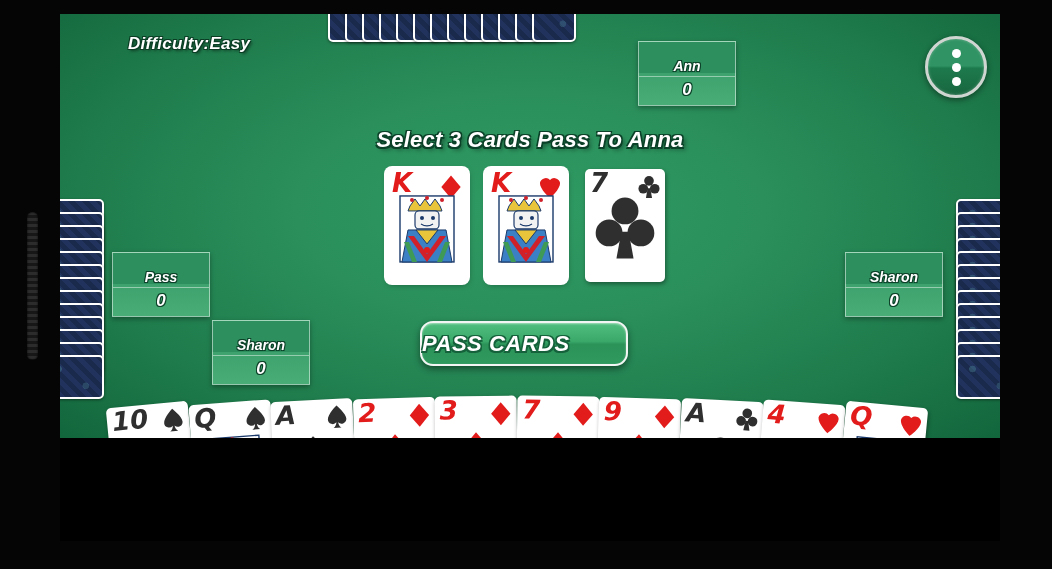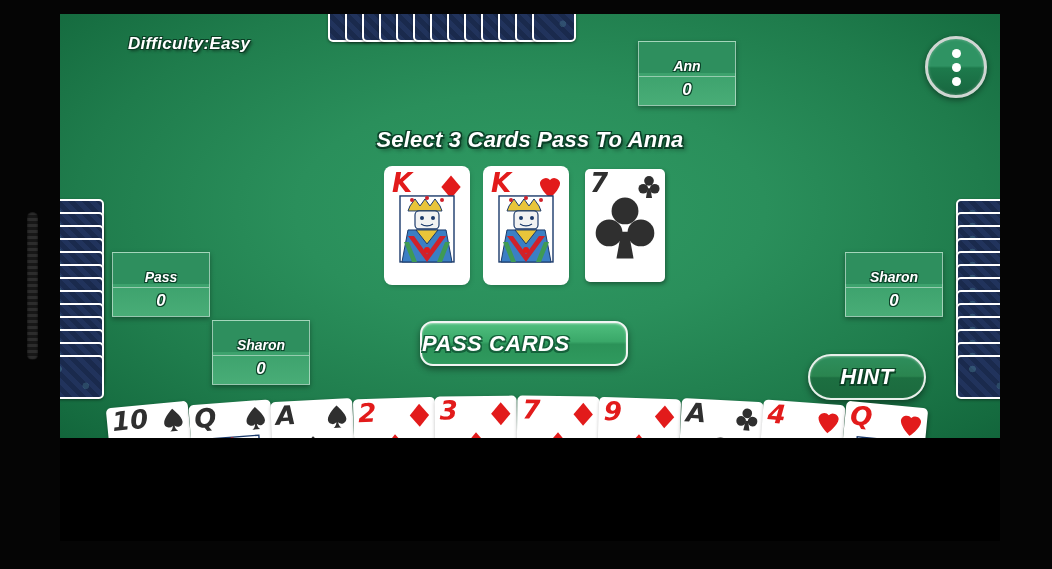--- a/index.html
+++ b/index.html
@@ -311,23 +311,20 @@
               <circle cx="24" cy="62" r="22" fill="#2f2f2f"></circle>
               <circle cx="76" cy="62" r="22" fill="#2f2f2f"></circle>
               <path d="M44 60 h12 l8 44 h-28 Z" fill="#2f2f2f"></path>
             </svg></div>
         </div>
       </div>
 
     <div id="pass-btn">
       <span>PASS CARDS</span>
     </div>
-    <div id="hint-btn">
-      <span>HINT</span>
-    </div>
 
     <div id="player-hand">
         <div class="card" style="width: 82px; height: 130px; left: 58px; top: 390px; transform: rotate(-5.5deg); transform-origin: 50% 100%; z-index: 10;">
           <div class="rank blk">10</div>
           <div class="cs"><svg width="22" height="24" viewBox="0 0 100 108">
               <path d="M50 2 C50 2 8 40 8 64 a22 22 0 0 0 38 15 c-1 12 -6 20 -14 25 h36 c-8 -5 -13 -13 -14 -25 a22 22 0 0 0 38 -15 C92 40 50 2 50 2 Z" fill="#2f2f2f"></path>
             </svg></div>
           <div class="big"><svg width="62" height="66" viewBox="0 0 100 108">
               <path d="M50 2 C50 2 8 40 8 64 a22 22 0 0 0 38 15 c-1 12 -6 20 -14 25 h36 c-8 -5 -13 -13 -14 -25 a22 22 0 0 0 38 -15 C92 40 50 2 50 2 Z" fill="#2f2f2f"></path>
             </svg></div>

